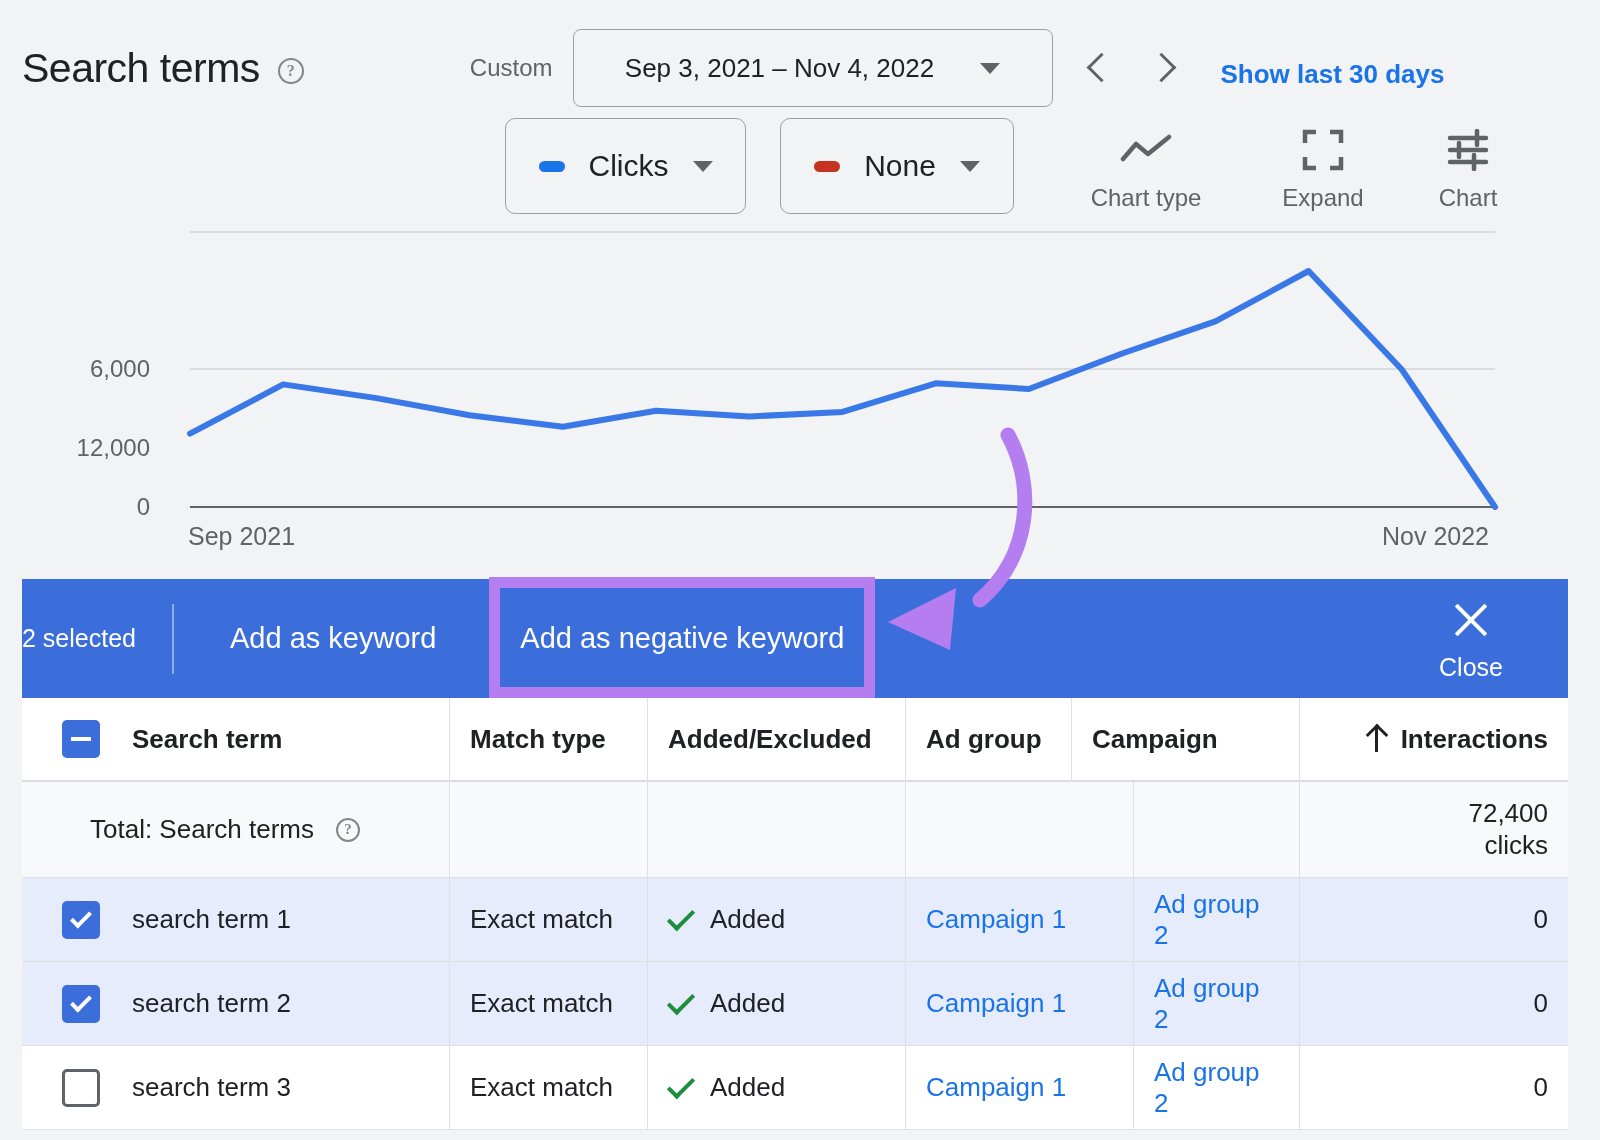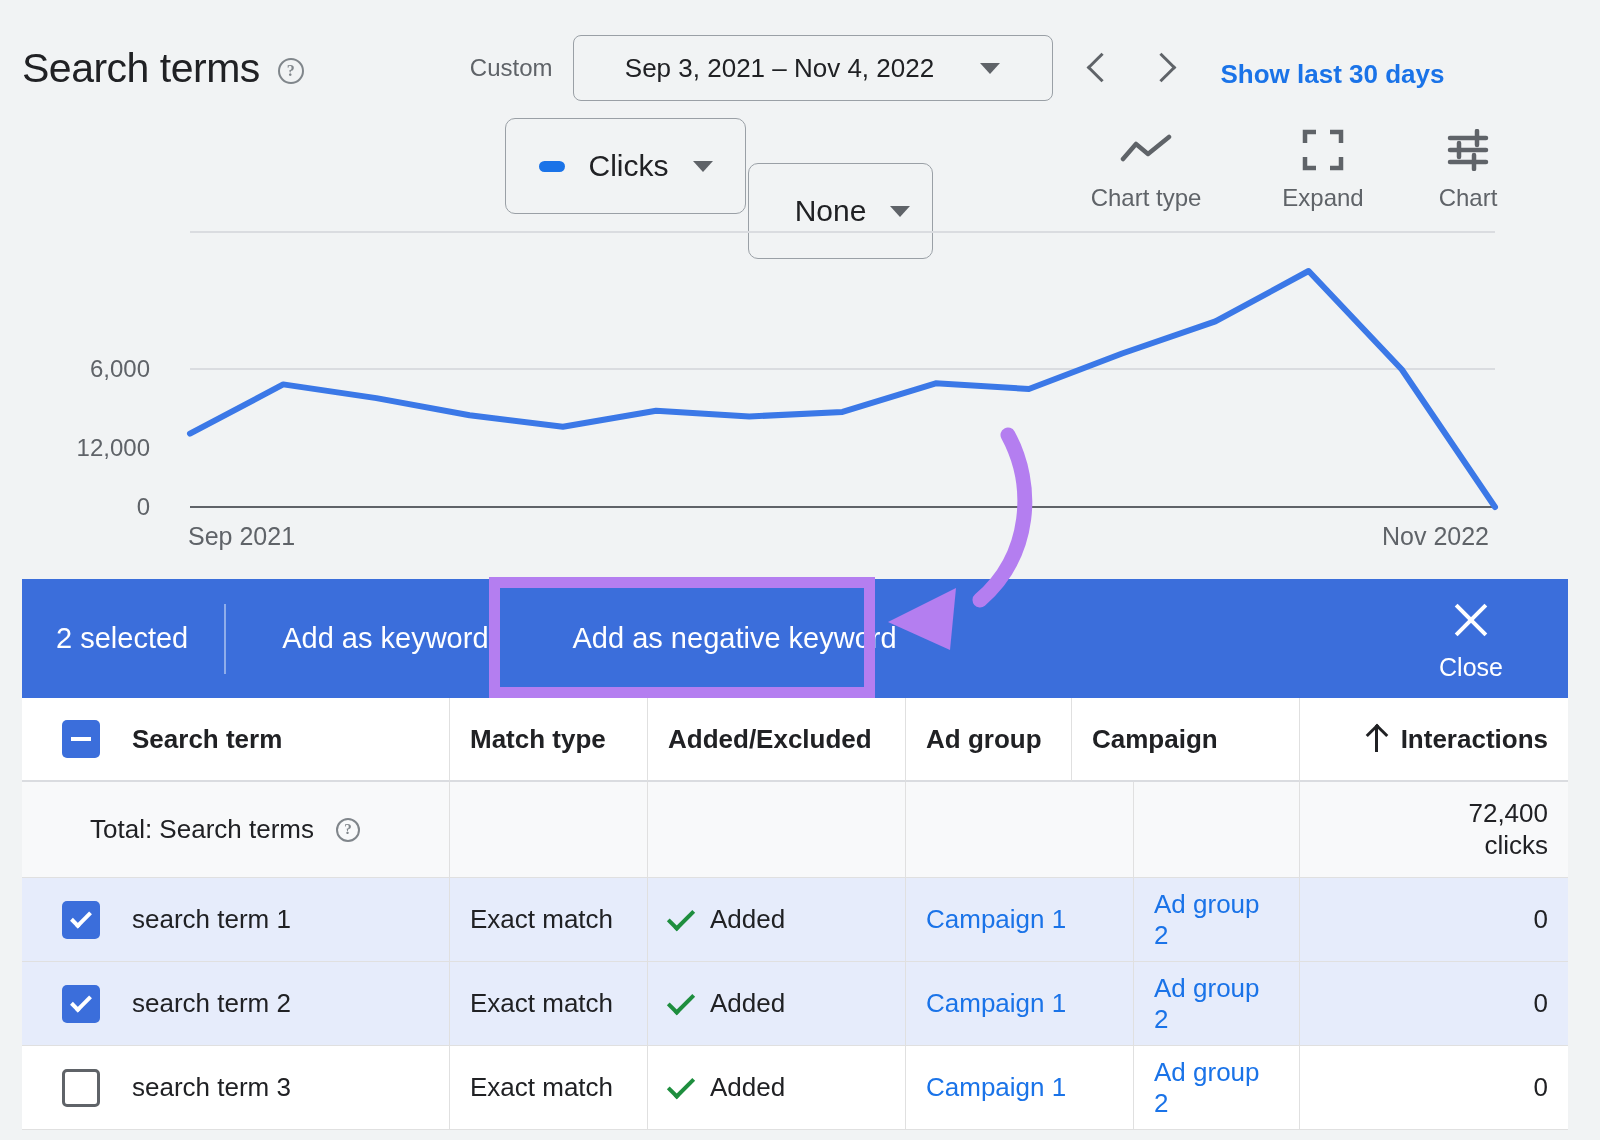--- a/index.html
+++ b/index.html
@@ -24,21 +24,21 @@
     display: inline-flex; align-items: center; justify-content: center;
     width: 26px; height: 26px; border-radius: 50%;
     border: 2px solid #80868b; color: #80868b;
     font-size: 16px; font-weight: 700; margin-left: 18px; margin-top: 6px;
     font-family: "Liberation Serif", serif;
   }
   .custom-label {
     font-size: 24px; color: #5f6368; margin-left: 166px;
   }
   .date-box {
-    margin-left: 20px; height: 66px; min-width: 480px;
+    margin-left: 20px; height: 78px; min-width: 480px;
     border: 1px solid #9aa0a6; border-radius: 8px;
     display: flex; align-items: center; justify-content: center;
     gap: 46px; padding: 8px 24px; background: #f1f3f4;
   }
   .date-text { font-size: 26px; color: #202124; }
   .caret-down {
     width: 0; height: 0; border-left: 10px solid transparent;
     border-right: 10px solid transparent; border-top: 11px solid #5f6368;
   }
   .nav-arrows { display: flex; align-items: center; gap: 28px; margin-left: 30px; }
@@ -60,21 +60,21 @@
   .chart-toolbar {
     position: absolute; left: 0; top: 110px; width: 1600px; height: 112px;
   }
   .metric-btn {
     position: absolute; height: 96px; border: 1px solid #9aa0a6;
     border-radius: 10px; background: #f1f3f4;
     display: flex; align-items: center; justify-content: center; gap: 24px;
     padding: 0 26px; cursor: pointer;
   }
   .metric-btn.m1 { left: 505px; top: 8px; width: 241px; }
-  .metric-btn.m2 { left: 748px; top: 8px; width: 185px; margin-top: 45px; }
+  .metric-btn.m2 { left: 780px; top: 8px; width: 234px; }
   .dash { width: 26px; height: 11px; border-radius: 6px; }
   .metric-label { font-size: 30px; color: #202124; }
 
   .tool { position: absolute; top: 14px; width: 140px; text-align: center; cursor: pointer; }
   .tool .glyph { height: 52px; display: flex; align-items: center; justify-content: center; }
   .tool .tlabel { font-size: 24px; color: #5f6368; margin-top: 8px; }
   .tool.t1 { left: 1076px; }
   .tool.t2 { left: 1253px; }
   .tool.t3 { left: 1398px; }
 
@@ -86,21 +86,21 @@
   .ylab.y0  { left: -10px; top: 277px; }
   .xlab { position: absolute; font-size: 25px; color: #5f6368; }
   .xlab.xs { left: 188px; top: 306px; }
   .xlab.xe { left: 1382px; top: 306px; }
 
   
   .action-bar {
     position: absolute; left: 22px; top: 579px; width: 1546px; height: 119px;
     background: #3b6edb; display: flex; align-items: center;
   }
-  .sel-count { font-size: 29px; color: #ffffff; margin-left: 34px; }
+  .sel-count { font-size: 25px; color: #ffffff; }
   .bar-sep { width: 2px; height: 70px; background: #8fadea; margin-left: 36px; }
   .bar-btn {
     font-size: 29px; color: #ffffff; cursor: pointer;
     display: flex; align-items: center; height: 119px; padding: 0 34px;
   }
   .bar-btn.b1 { margin-left: 22px; }
   .bar-btn.b2 { margin-left: 16px; }
   .close-area {
     position: absolute; right: 42px; top: 18px; width: 110px;
     text-align: center; cursor: pointer;

